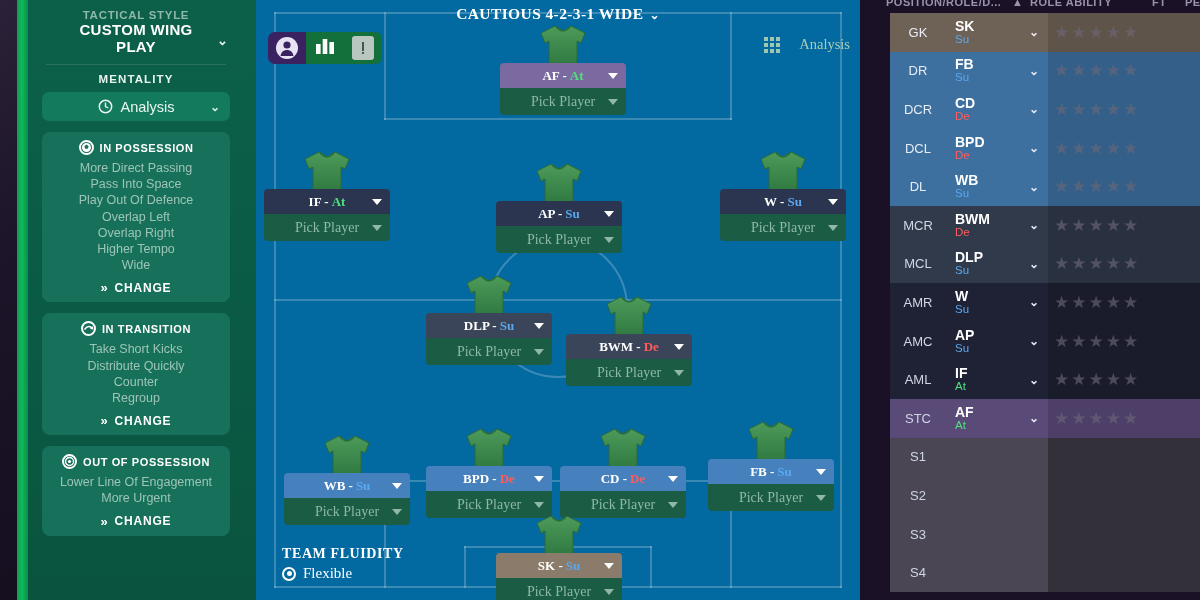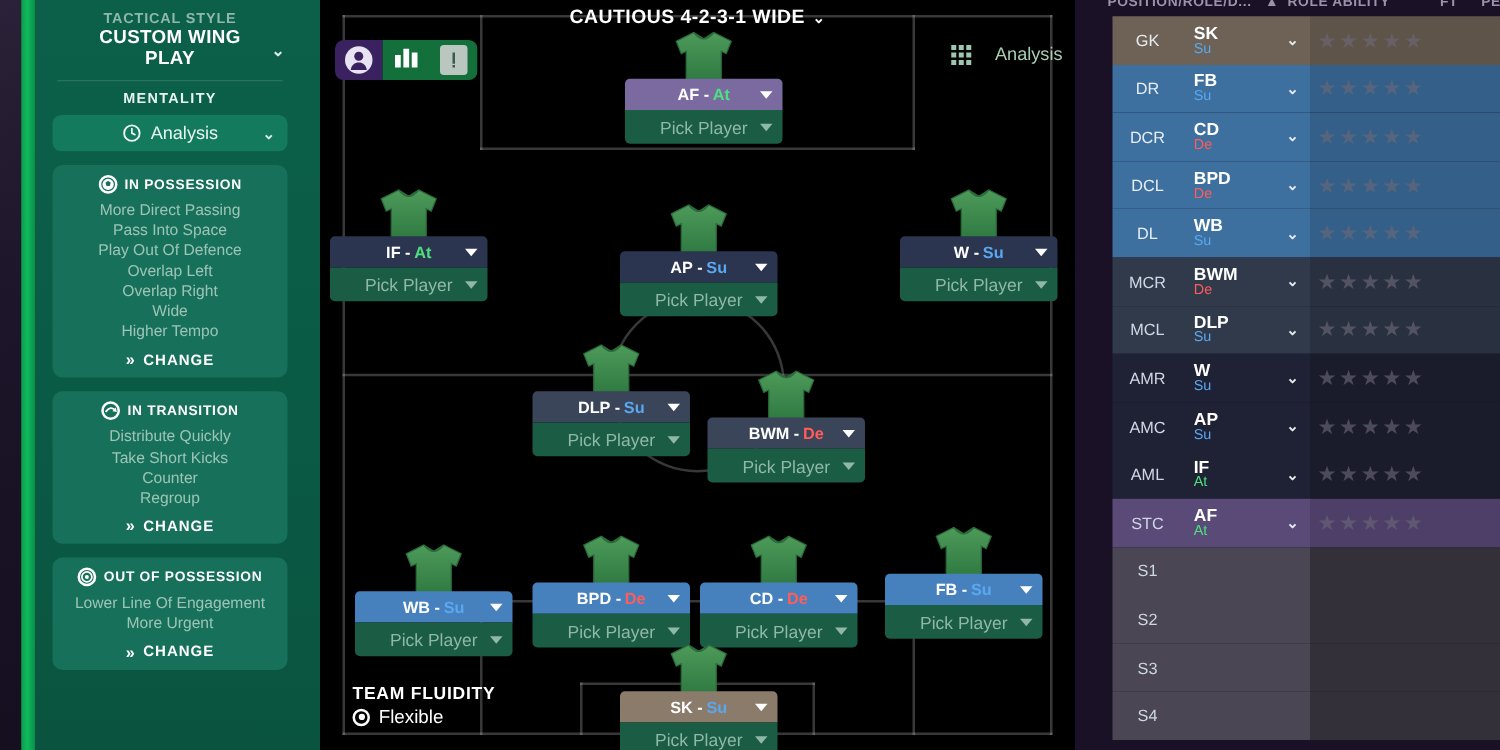--- a/index.html
+++ b/index.html
@@ -42,21 +42,21 @@
   .phase-head .ph-ico { width: 15px; height: 15px; border-radius: 50%;
     border: 2px solid #ffffff; display: flex; align-items: center; justify-content: center; }
   .phase-title { color: #ffffff; font-size: 11px; font-weight: bold; letter-spacing: .6px; }
   .instr { text-align: center; color: #9dc4b7; font-size: 12.5px; line-height: 16.2px; }
   .change { display: flex; align-items: center; justify-content: center; gap: 6px;
     margin-top: 7px; color: #ffffff; font-size: 12px; font-weight: bold; letter-spacing: .8px; }
   .change .dbl { font-size: 13px; }
 
   
   .pitch { position: absolute; left: 256px; top: 0; width: 604px; height: 600px;
-    background: #000000; overflow: hidden; }
+    background: #0369a1; overflow: hidden; font-family: Liberation Serif, serif; }
   .pitch-title { position: absolute; top: 5px; left: 0; width: 100%; text-align: center;
     color: #ffffff; font-size: 15.5px; font-weight: bold; letter-spacing: .4px; z-index: 6; }
   .pitch-title .tchev { font-size: 12px; margin-left: 6px; font-weight: bold; }
 
   .lines { position: absolute; inset: 0; }
   .ln { position: absolute; background: rgba(255,255,255,.22); }
 
   .tool-group { position: absolute; left: 12px; top: 32px; display: flex;
     border-radius: 7px; overflow: hidden; z-index: 7; }
   .tool-btn { width: 38px; height: 32px; display: flex; align-items: center; justify-content: center; }
@@ -176,39 +176,39 @@
                 <polygon points="5.5,2.6 7.6,4.2 6.8,6.8 4.2,6.8 3.4,4.2" fill="#17715a"></polygon>
               </svg>
             </span>
       <span class="phase-title">IN POSSESSION</span>
     </div>
     <div class="instr">More Direct Passing</div>
           <div class="instr">Pass Into Space</div>
           <div class="instr">Play Out Of Defence</div>
           <div class="instr">Overlap Left</div>
           <div class="instr">Overlap Right</div>
+          <div class="instr">Higher Tempo</div>
           <div class="instr">Wide</div>
-          <div class="instr">Higher Tempo</div>
     <div class="change">
       <span class="dbl">»</span>
       <span>CHANGE</span>
     </div>
   </div>
   <div class="phase">
     <div class="phase-head">
       <span class="ph-ico">
               <svg width="11" height="11" viewBox="0 0 11 11">
                 <path d="M1.5 6.5 Q5.5 1 9.5 5.5" stroke="#fff" stroke-width="1.5" fill="none"></path>
                 <polygon points="9.5,3 10.5,6.5 7,6" fill="#fff"></polygon>
               </svg>
             </span>
       <span class="phase-title">IN TRANSITION</span>
     </div>
-    <div class="instr">Distribute Quickly</div>
-          <div class="instr">Take Short Kicks</div>
+    <div class="instr">Take Short Kicks</div>
+          <div class="instr">Distribute Quickly</div>
           <div class="instr">Counter</div>
           <div class="instr">Regroup</div>
     <div class="change">
       <span class="dbl">»</span>
       <span>CHANGE</span>
     </div>
   </div>
   <div class="phase">
     <div class="phase-head">
       <span class="ph-ico">

